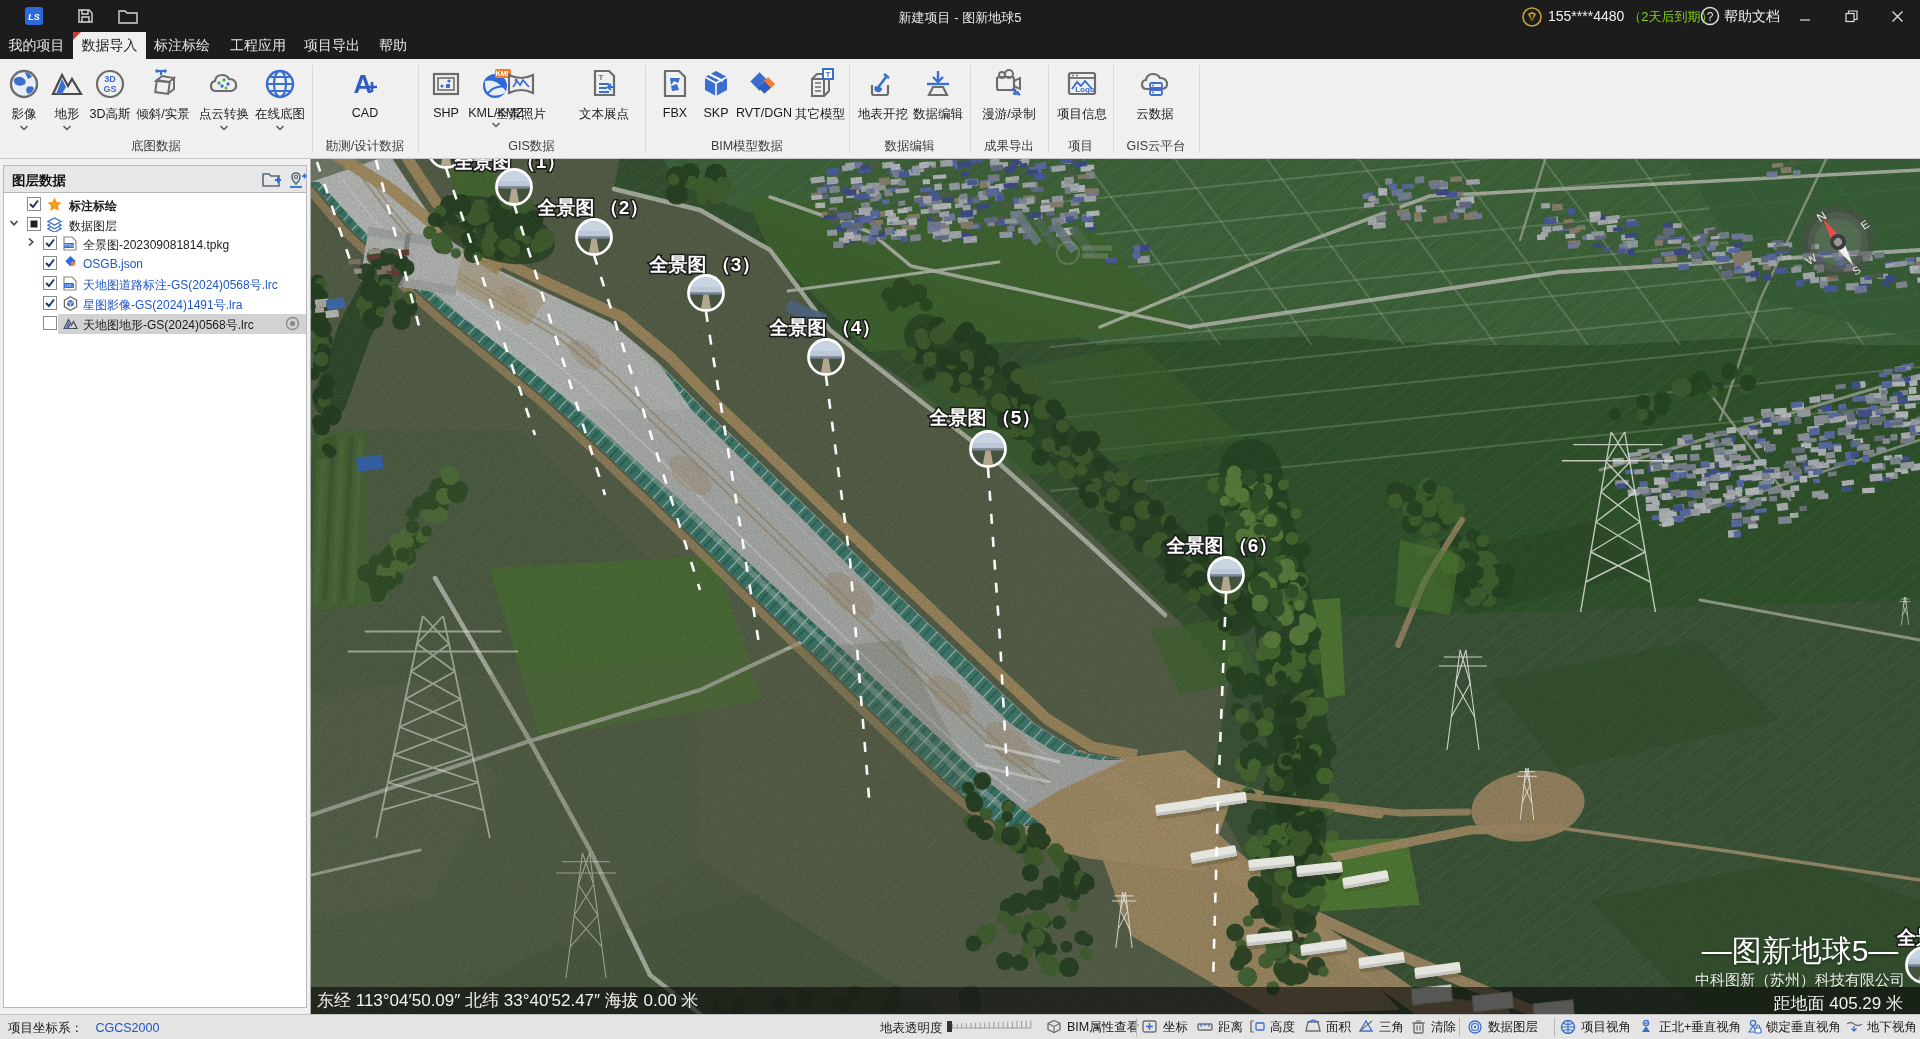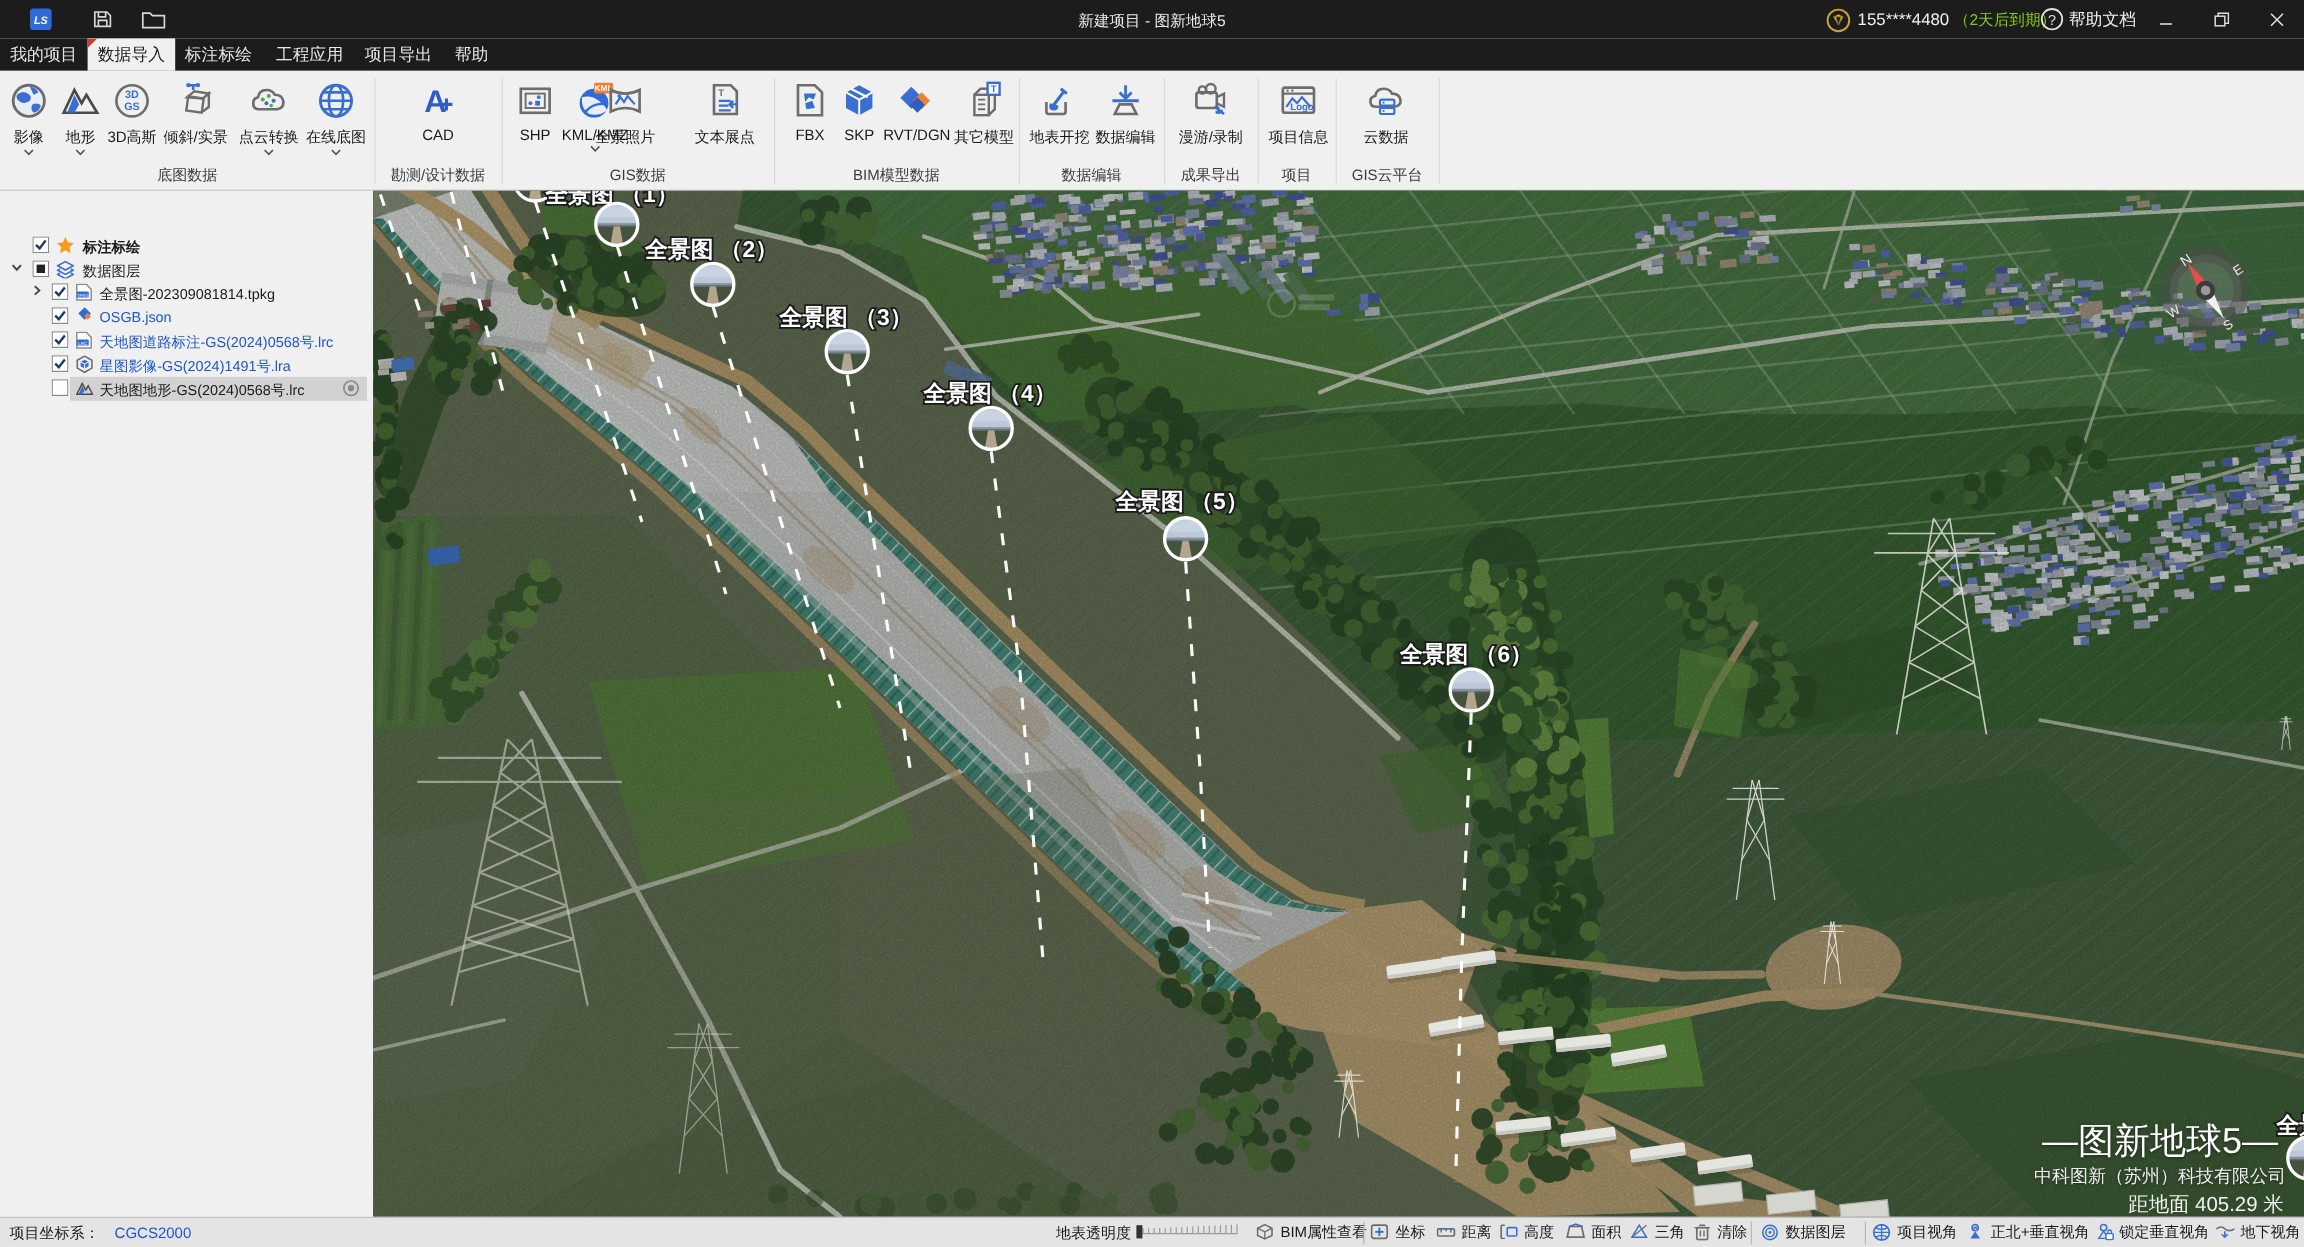--- a/index.html
+++ b/index.html
@@ -289,20 +289,36 @@
         <div class="ricon"><svg width="34" height="34" viewBox="0 0 34 34">
             <path d="M9 22 Q4 22 4 17.5 Q4 13.5 8 13 Q9 7 15 7 Q20 7 22 11 Q28 11 29 16 Q30 21 24 22 Z" fill="none" stroke="#6d6d6d" stroke-width="2.2"></path>
             <rect x="12" y="16" width="12" height="5" rx="1.5" fill="none" stroke="#3a6fd0" stroke-width="1.8"></rect>
             <rect x="12" y="23" width="12" height="5" rx="1.5" fill="none" stroke="#3a6fd0" stroke-width="1.8"></rect>
             <circle cx="15" cy="18.5" r="0.9" fill="#3a6fd0"></circle>
             <circle cx="15" cy="25.5" r="0.9" fill="#3a6fd0"></circle>
           </svg></div>
         <div class="rlabel">云数据</div>
       </div>
     </div>
+<div id="panel">
+  <div class="inner"></div>
+  <div id="phead">
+        <b>图层数据</b>
+        <span class="hic" style="position:absolute;left:258px;top:5px"><svg width="20" height="18" viewBox="0 0 20 18">
+            <path d="M1 3 H7 L9 5 H17 V15 H1 Z" fill="none" stroke="#5a6b7a" stroke-width="1.6"></path>
+            <path d="M13 9 h6 M16 6 v6" stroke="#2f6bd8" stroke-width="1.8"></path>
+          </svg></span>
+        <span class="hic" style="position:absolute;left:284px;top:5px"><svg width="20" height="18" viewBox="0 0 20 18">
+            <path d="M8 2 Q12 2 12 6 Q12 9 8 13 Q4 9 4 6 Q4 2 8 2Z" fill="none" stroke="#5a6b7a" stroke-width="1.6"></path>
+            <circle cx="8" cy="6" r="1.6" fill="none" stroke="#5a6b7a" stroke-width="1.2"></circle>
+            <path d="M2 16 L14 16" stroke="#2f6bd8" stroke-width="1.8"></path>
+            <path d="M14 5 h5 M16.5 2.5 v5" stroke="#2f6bd8" stroke-width="1.6"></path>
+          </svg></span>
+      </div>
+</div>
 
 <div class="trow" style="top:195px">
       <span style="left:27px"><svg width="14" height="14" viewBox="0 0 14 14">
           <rect x="0.5" y="0.5" width="13" height="13" fill="#fff" stroke="#8a8a8a"></rect>
           <path d="M3 7 L6 10 L11 3.5" stroke="#1f3a68" stroke-width="2" fill="none"></path>
         </svg></span>
       <span style="left:47px"><svg width="15" height="15" viewBox="0 0 15 15">
           <path d="M7.5 0.5 L9.6 5 L14.5 5.6 L10.9 9 L11.9 14 L7.5 11.5 L3.1 14 L4.1 9 L0.5 5.6 L5.4 5Z" fill="#f59a1d"></path>
         </svg></span>
       <b style="left:69px">标注标绘</b>
@@ -2641,20 +2657,21 @@
  <text x="1559" y="87" text-anchor="middle" font-size="11" fill="#e8e8e8">E</text>
  <text x="1527" y="121" text-anchor="middle" font-size="11" fill="#e8e8e8">S</text>
  <text x="1495" y="87" text-anchor="middle" font-size="11" fill="#e8e8e8">W</text>
  <polygon points="1527,55 1521.5,83 1532.5,83" fill="#e84b4b"></polygon>
  <polygon points="1527,111 1521.5,83 1532.5,83" fill="#f0f0f0"></polygon>
  <circle cx="1527" cy="83" r="6" fill="#9a9a9a" stroke="#3c3c3c" stroke-width="4"></circle>
 </g>
           </g>
         </g>
       </svg></div>
+<div id="coordbar">东经 113°04′50.09″ 北纬 33°40′52.47″ 海拔 0.00 米</div>
 <div id="wm1">—图新地球5—</div>
 <div id="wm2">中科图新（苏州）科技有限公司</div>
 <div id="wm3">距地面 405.29 米</div>
 <div id="sbar">
   <div style="position:absolute;left:8px;top:5px">项目坐标系：　<span style="color:#1f56c8">CGCS2000</span></div>
   <div style="position:absolute;left:880px;top:5px">地表透明度</div>
   <div style="position:absolute;left:945px;top:3px"><svg width="90" height="16" viewBox="0 0 90 16">
           <path d="M3 10 H86" stroke="#9a9a9a" stroke-width="1"></path>
           <line x1="3.0" y1="6.0" x2="3.0" y2="10" stroke="#9a9a9a" stroke-width="1"></line>
           <line x1="7.6" y1="5.805555555555555" x2="7.6" y2="10" stroke="#9a9a9a" stroke-width="1"></line>

